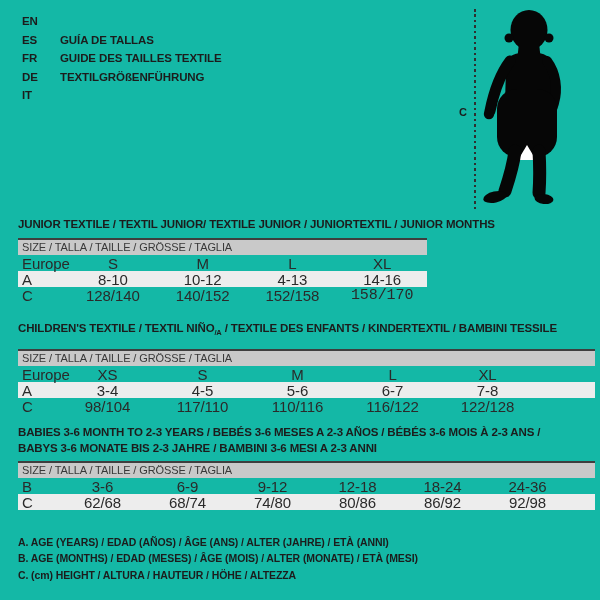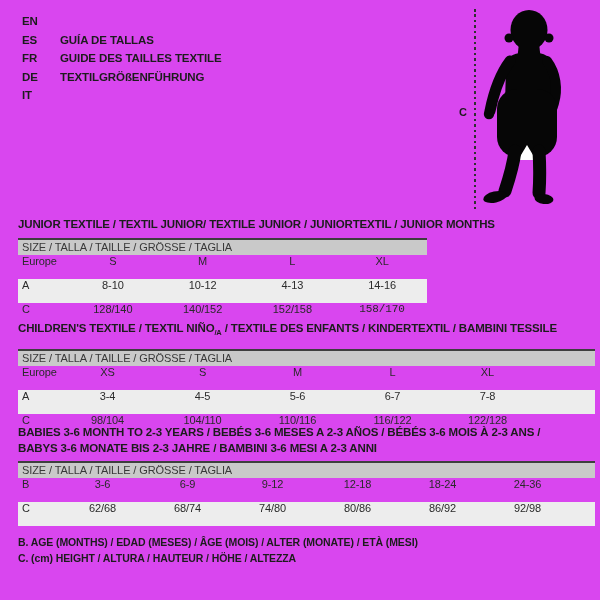--- a/index.html
+++ b/index.html
@@ -4,21 +4,21 @@
 <style>
   :root{
     --ink:#1c1c1c;
     --table-ink:#2a2a2a;
     --bar-bg:#c9c9c9;
     --bar-border:#3e3e3e;
     --row-shade:#ededed;
   }
   html,body{margin:0;padding:0;background:#fff;}
   .page{
-    position:relative;width:600px;height:600px;background:#d946ef;overflow:hidden;
+    position:relative;width:600px;height:600px;background:#14b8a6;overflow:hidden;
     font-family:"Liberation Sans","DejaVu Sans",sans-serif;color:var(--ink);
   }
   
   .lang-block{position:absolute;left:22px;top:12px;}
   .lang-row{display:flex;line-height:18.5px;font-size:11.5px;font-weight:bold;letter-spacing:-0.1px;white-space:nowrap;}
   .lang-code{width:38px;flex:0 0 38px;}
   
   .measure-line{
     position:absolute;left:474px;top:9px;width:2px;height:201px;
     background:repeating-linear-gradient(to bottom,#2f2f2f 0 2.5px,transparent 2.5px 5.5px);
@@ -27,21 +27,21 @@
   .baby-svg{position:absolute;left:482px;top:9px;width:86px;height:200px;}
   
   .section{position:absolute;left:18px;width:577px;}
   .section-title{font-size:11.5px;font-weight:bold;letter-spacing:-0.15px;line-height:16px;white-space:nowrap;color:var(--ink);}
   .sub{font-size:7.5px;vertical-align:sub;}
   .size-table{margin-top:0;}
   .size-bar{
     height:15px;line-height:15px;background:var(--bar-bg);border-top:2px solid var(--bar-border);
     padding-left:4px;font-size:11px;color:#383838;letter-spacing:-0.1px;white-space:nowrap;
   }
-  .t-row{display:flex;align-items:flex-start;height:24px;font-size:11px;color:var(--table-ink);letter-spacing:-0.1px;}
+  .t-row{display:flex;align-items:center;height:16px;font-size:15px;color:var(--table-ink);letter-spacing:-0.1px;}
   .t-row.shaded{background:var(--row-shade);}
   .row-label{padding-left:4px;box-sizing:border-box;}
   .t-cell{text-align:center;}
   
   .notes{position:absolute;left:18px;top:534px;}
   .note-line{font-size:10.5px;font-weight:bold;line-height:16.4px;letter-spacing:-0.1px;white-space:nowrap;}
 </style>
 </head>
 <body>
 
@@ -141,21 +141,21 @@
             <span class="row-label" style="width: 42px; flex: 0 0 42px;">A</span>
             <span class="t-cell" style="flex: 0 0 95px;">3-4</span>
             <span class="t-cell" style="flex: 0 0 95px;">4-5</span>
             <span class="t-cell" style="flex: 0 0 95px;">5-6</span>
             <span class="t-cell" style="flex: 0 0 95px;">6-7</span>
             <span class="t-cell" style="flex: 0 0 95px;">7-8</span>
           </div>
           <div class="t-row">
             <span class="row-label" style="width: 42px; flex: 0 0 42px;">C</span>
             <span class="t-cell" style="flex: 0 0 95px;">98/104</span>
-            <span class="t-cell" style="flex: 0 0 95px;">104/110</span>
+            <span class="t-cell" style="flex: 0 0 95px;">117/110</span>
             <span class="t-cell" style="flex: 0 0 95px;">110/116</span>
             <span class="t-cell" style="flex: 0 0 95px;">116/122</span>
             <span class="t-cell" style="flex: 0 0 95px;">122/128</span>
           </div>
         </div>
       </section>
       <section class="section" style="top: 424px;">
         <div class="section-title"><span>BABIES 3-6 MONTH TO 2-3 YEARS / BEBÉS 3-6 MESES A 2-3 AÑOS / BÉBÉS 3-6 MOIS À 2-3 ANS /</span></div>
         <div class="section-title"><span>BABYS 3-6 MONATE BIS 2-3 JAHRE / BAMBINI 3-6 MESI A 2-3 ANNI</span></div>
         <div class="size-table" style="width: 577px; margin-top: 5px;">
@@ -176,17 +176,18 @@
             <span class="t-cell" style="flex: 0 0 85px;">74/80</span>
             <span class="t-cell" style="flex: 0 0 85px;">80/86</span>
             <span class="t-cell" style="flex: 0 0 85px;">86/92</span>
             <span class="t-cell" style="flex: 0 0 85px;">92/98</span>
           </div>
         </div>
       </section>
     </div>
 
   <div class="notes">
+      <div class="note-line">A. AGE (YEARS) / EDAD (AÑOS) / ÂGE (ANS) / ALTER (JAHRE) / ETÀ (ANNI)</div>
       <div class="note-line">B. AGE (MONTHS) / EDAD (MESES) / ÂGE (MOIS) / ALTER (MONATE) / ETÀ (MESI)</div>
       <div class="note-line">C. (cm) HEIGHT / ALTURA / HAUTEUR / HÖHE / ALTEZZA</div>
     </div>
 
 </div>
 
 </body></html>

